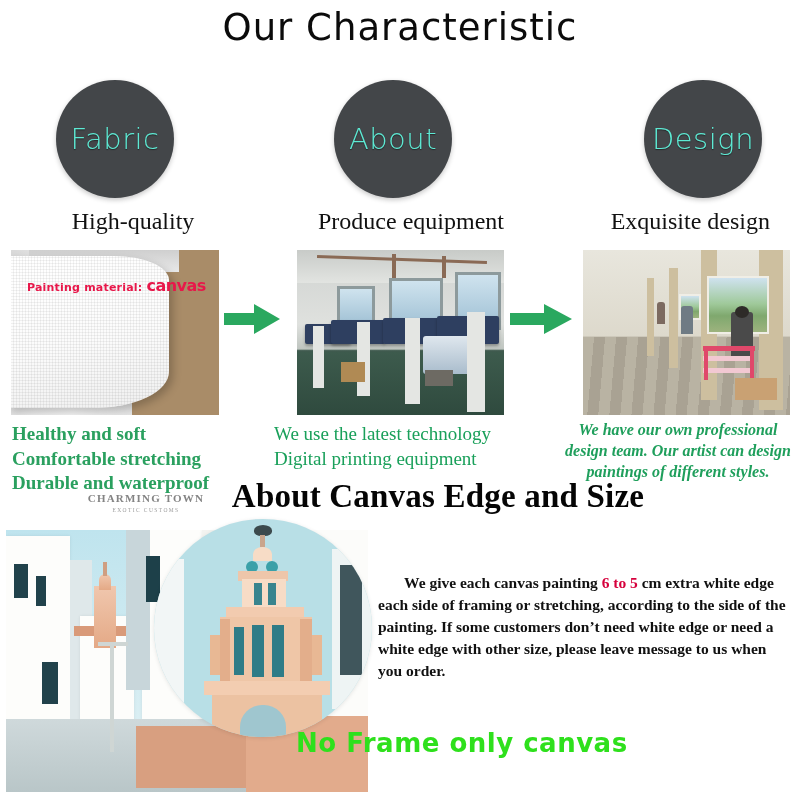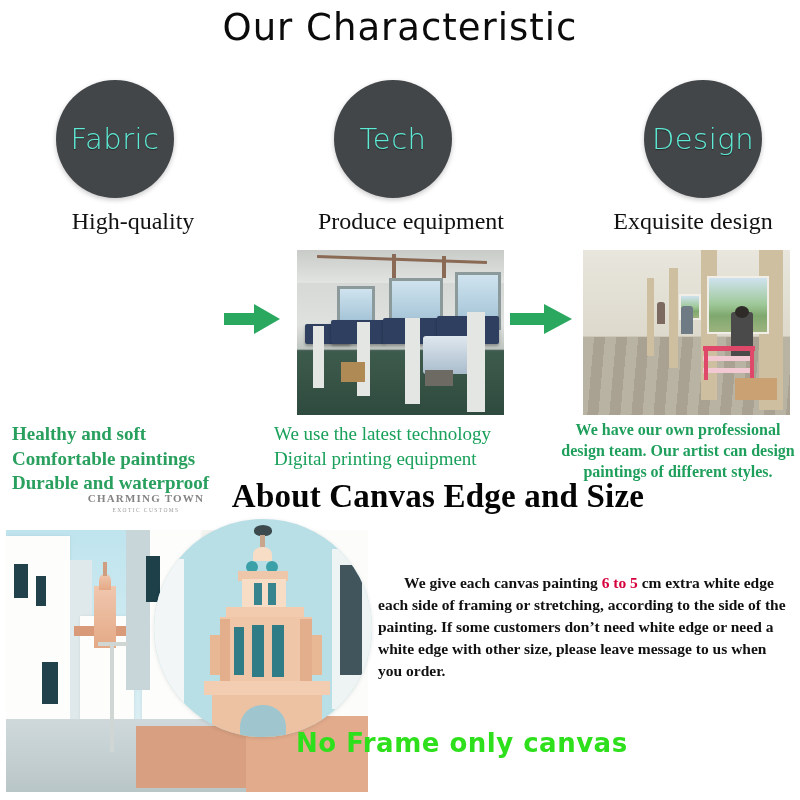--- a/index.html
+++ b/index.html
@@ -40,21 +40,21 @@
   .circle-3 { left: 612px; top: 80px; margin-left: 32px; }
 
   .cap {
     position: absolute; top: 208px;
     text-align: center;
     font-family: "Liberation Serif", serif;
     font-size: 24px; color: #111; white-space: nowrap; padding-left: 36px;
   }
   .cap-1 { left: 0;   width: 230px; }
   .cap-2 { left: 278px; width: 230px; }
-  .cap-3 { left: 560px; width: 230px; }
+  .cap-3 { left: 540px; width: 230px; text-align: right; }
 
   
   .photo {
     position: absolute; overflow: hidden;
     background: #ddd;
   }
   .photo-1 { left: 11px;  top: 250px; width: 208px; height: 165px; }
   .photo-2 { left: 297px; top: 250px; width: 207px; height: 165px; }
   .photo-3 { left: 583px; top: 250px; width: 207px; height: 165px; }
 
@@ -115,21 +115,21 @@
   .arrow-2 { left: 510px; top: 302px; }
 
   
   .greenblock {
     position: absolute;
     font-family: "Liberation Serif", serif;
     color: #21a25c; line-height: 1.30;
   }
   .gb-1 { left: 12px;  top: 422px; width: 256px; font-size: 19px; font-weight: 700; text-align: left; color:#2aa05f;}
   .gb-2 { left: 274px; top: 422px; width: 268px; font-size: 19px; font-weight: 400; text-align: left; color:#19a05a;}
-  .gb-3 { left: 556px; top: 420px; width: 244px; font-size: 16px; font-weight: 700; text-align: center; color:#1f9f5c;}
+  .gb-3 { left: 556px; top: 420px; width: 244px; font-size: 16px; font-weight: 700; text-align: center; color:#1f9f5c;font-style:italic;}
 
   
   .brand-mark {
     position: absolute; left: 78px; top: 492px; width: 120px;
     text-align: center; color: #6f6f6f; opacity: .85; margin-left: 8px;
   }
   .brand-name {
     font-family: "Liberation Serif", serif;
     font-size: 11px; font-weight: 700; letter-spacing: 1.2px;
   }
@@ -191,30 +191,39 @@
 <body>
 
 <div class="page">
 
   <div class="main-title">Our  Characteristic</div>
 
   <div class="circle circle-1">
     <span class="circle-label">Fabric</span>
   </div>
   <div class="circle circle-2">
-    <span class="circle-label">Tech</span>
+    <span class="circle-label">About</span>
   </div>
   <div class="circle circle-3">
     <span class="circle-label">Design</span>
   </div>
 
   <div class="cap cap-1">High-quality</div>
   <div class="cap cap-2">Produce equipment</div>
   <div class="cap cap-3">Exquisite design</div>
 
+  <div class="photo photo-1">
+    <div class="roll-bg"></div>
+    <div class="roll-top"></div>
+    <div class="roll-sheet"></div>
+    <div class="canvas-text">
+      <span>Painting  material:</span>
+      <span class="big">canvas</span>
+    </div>
+  </div>
 
   <div class="arrow arrow-1">
     <svg width="56" height="34" viewBox="0 0 56 34">
       <path d="M0 11 L30 11 L30 2 L56 17 L30 32 L30 23 L0 23 Z" fill="#2aa85f"></path>
     </svg>
   </div>
 
   <div class="photo photo-2">
     <div class="f2-wall"></div>
     <div class="f2-ceil"></div>
@@ -260,21 +269,21 @@
     <div class="f3-cart" style="left:120px;top:96px;width:52px;height:5px;"></div>
     <div class="f3-shelf" style="left:120px;top:106px;width:50px;height:5px;"></div>
     <div class="f3-shelf" style="left:120px;top:118px;width:50px;height:5px;"></div>
     <div class="f3-cart" style="left:121px;top:96px;width:4px;height:34px;"></div>
     <div class="f3-cart" style="left:167px;top:96px;width:4px;height:34px;"></div>
     <div style="position:absolute;left:152px;top:128px;width:42px;height:22px;background:#c9a173;"></div>
   </div>
 
   <div class="greenblock gb-1">
     <div>Healthy and soft</div>
-    <div>Comfortable  paintings</div>
+    <div>Comfortable  stretching</div>
     <div>Durable  and waterproof</div>
   </div>
   <div class="greenblock gb-2">
     <div>We use the latest technology</div>
     <div>Digital printing equipment</div>
   </div>
   <div class="greenblock gb-3">
     <div>We have our own professional</div>
     <div>design team. Our artist can design</div>
     <div>paintings of different styles.</div>

